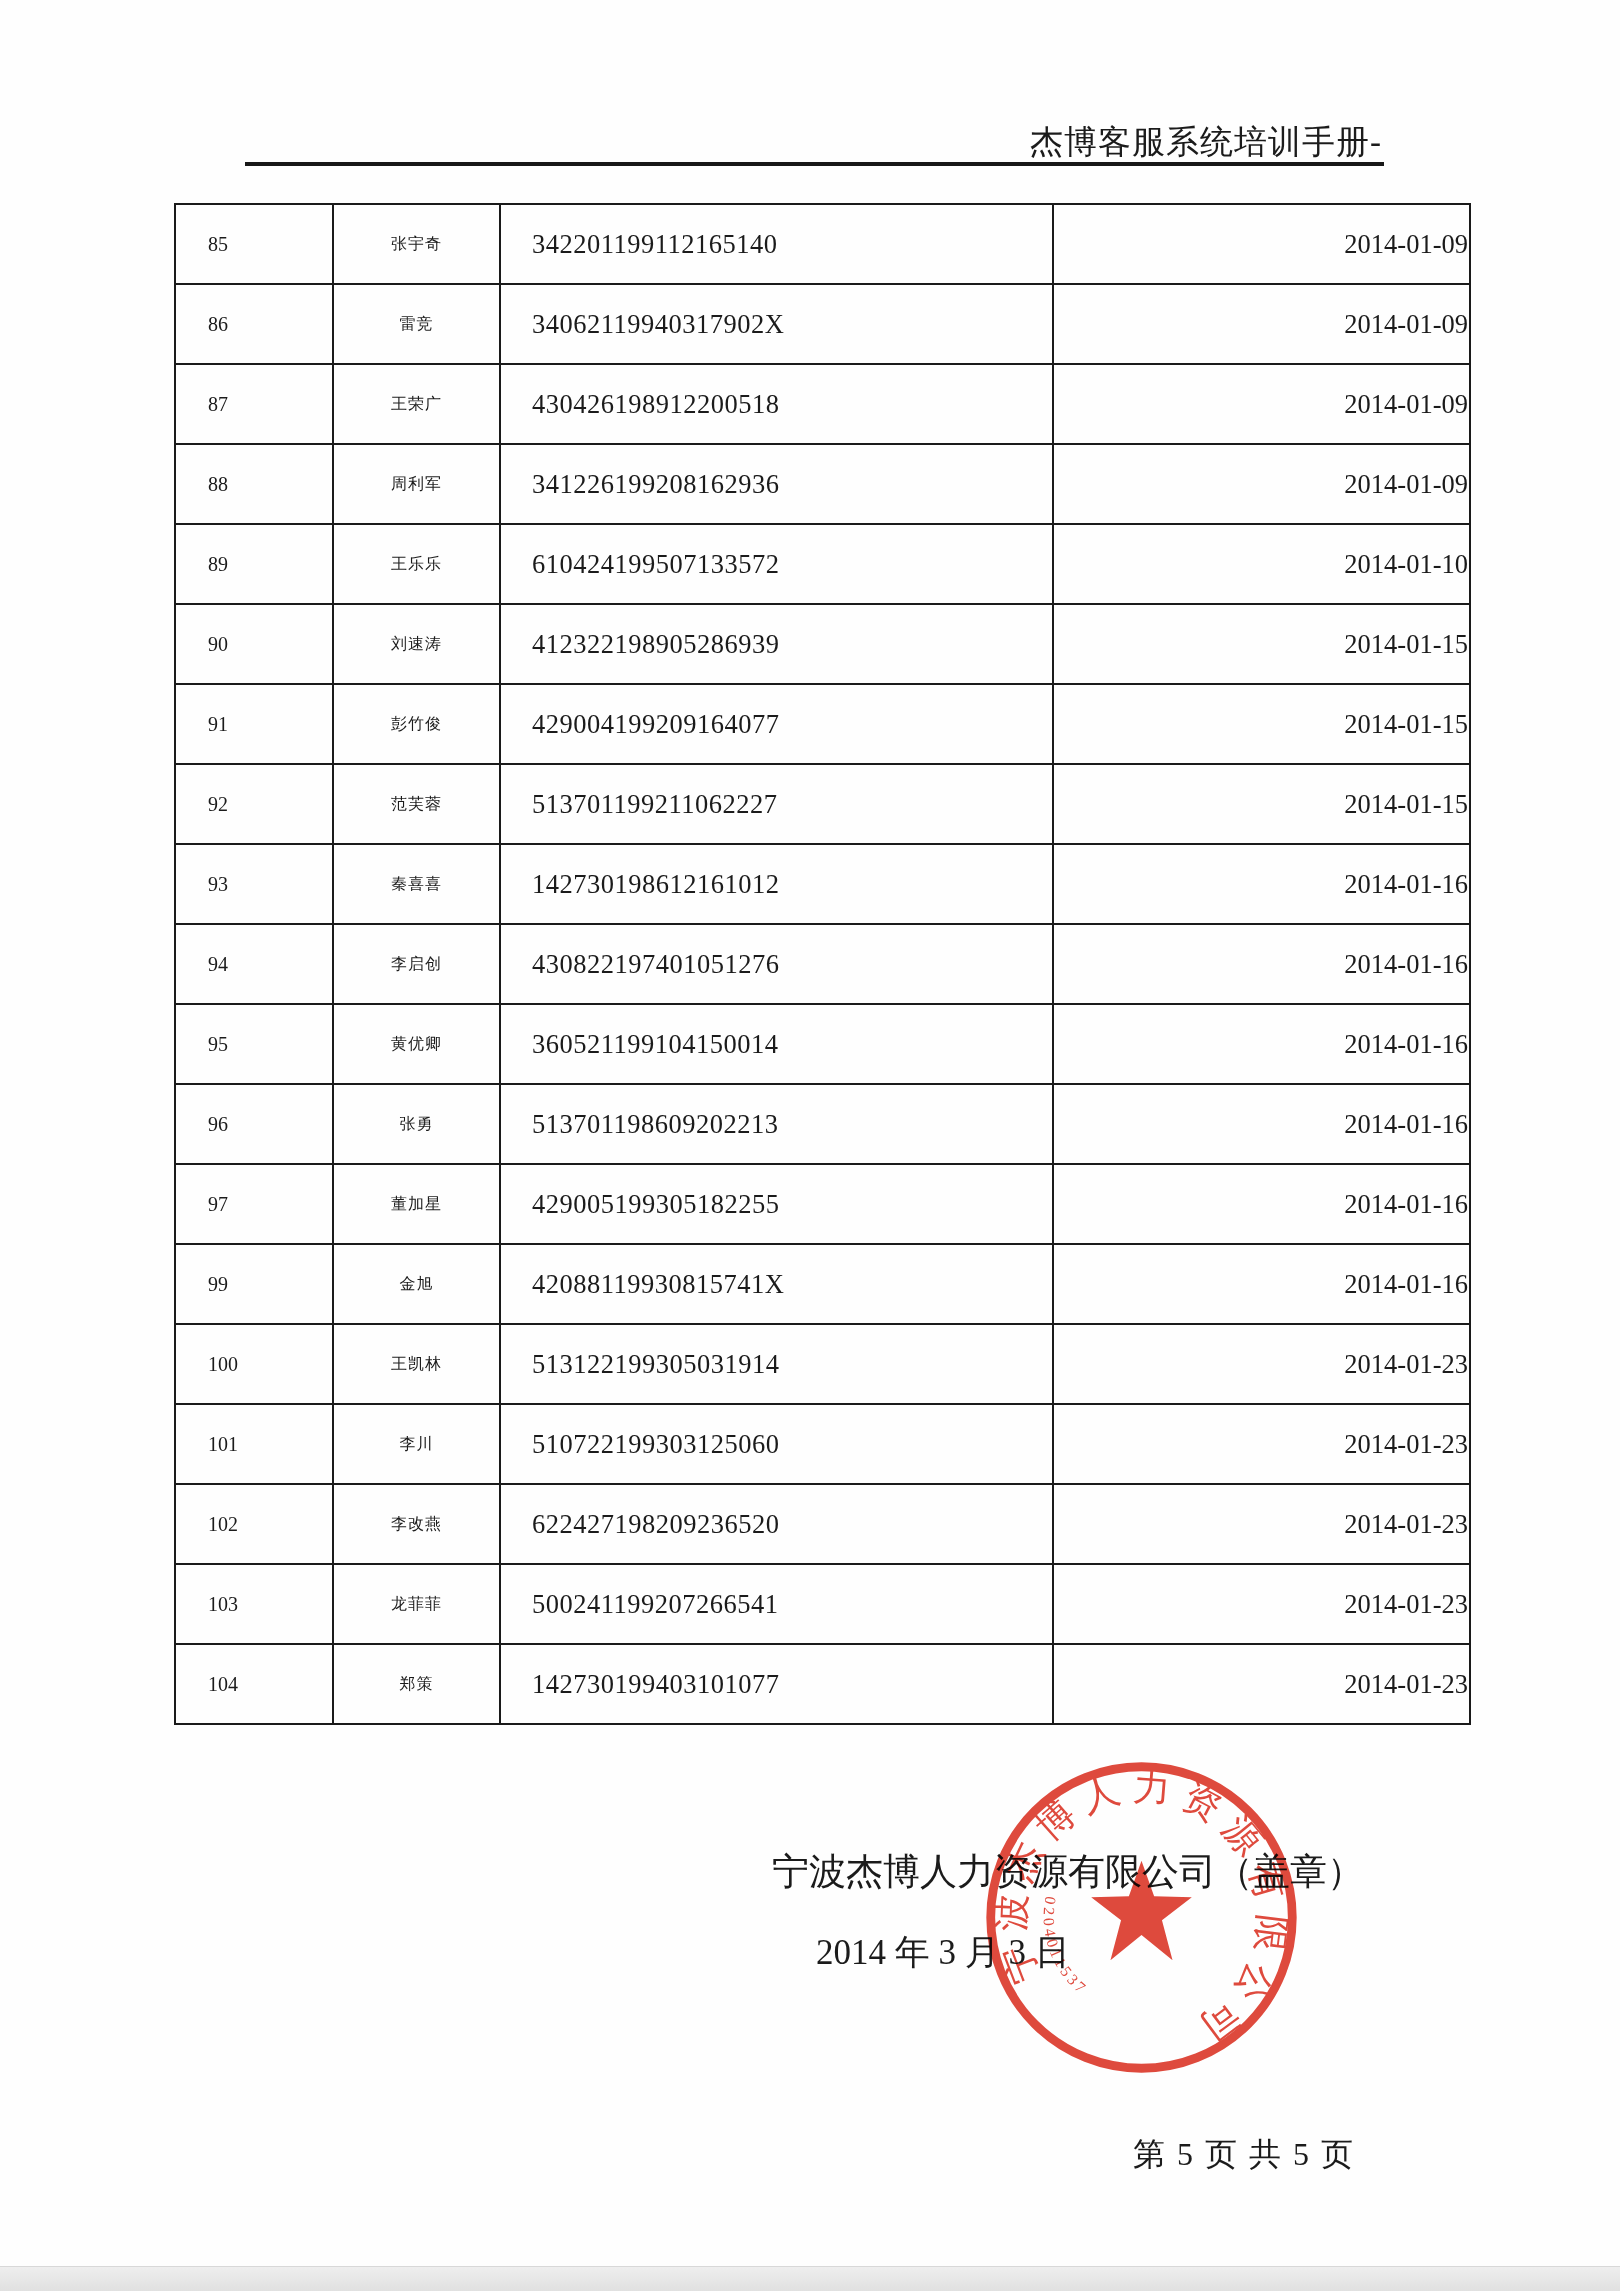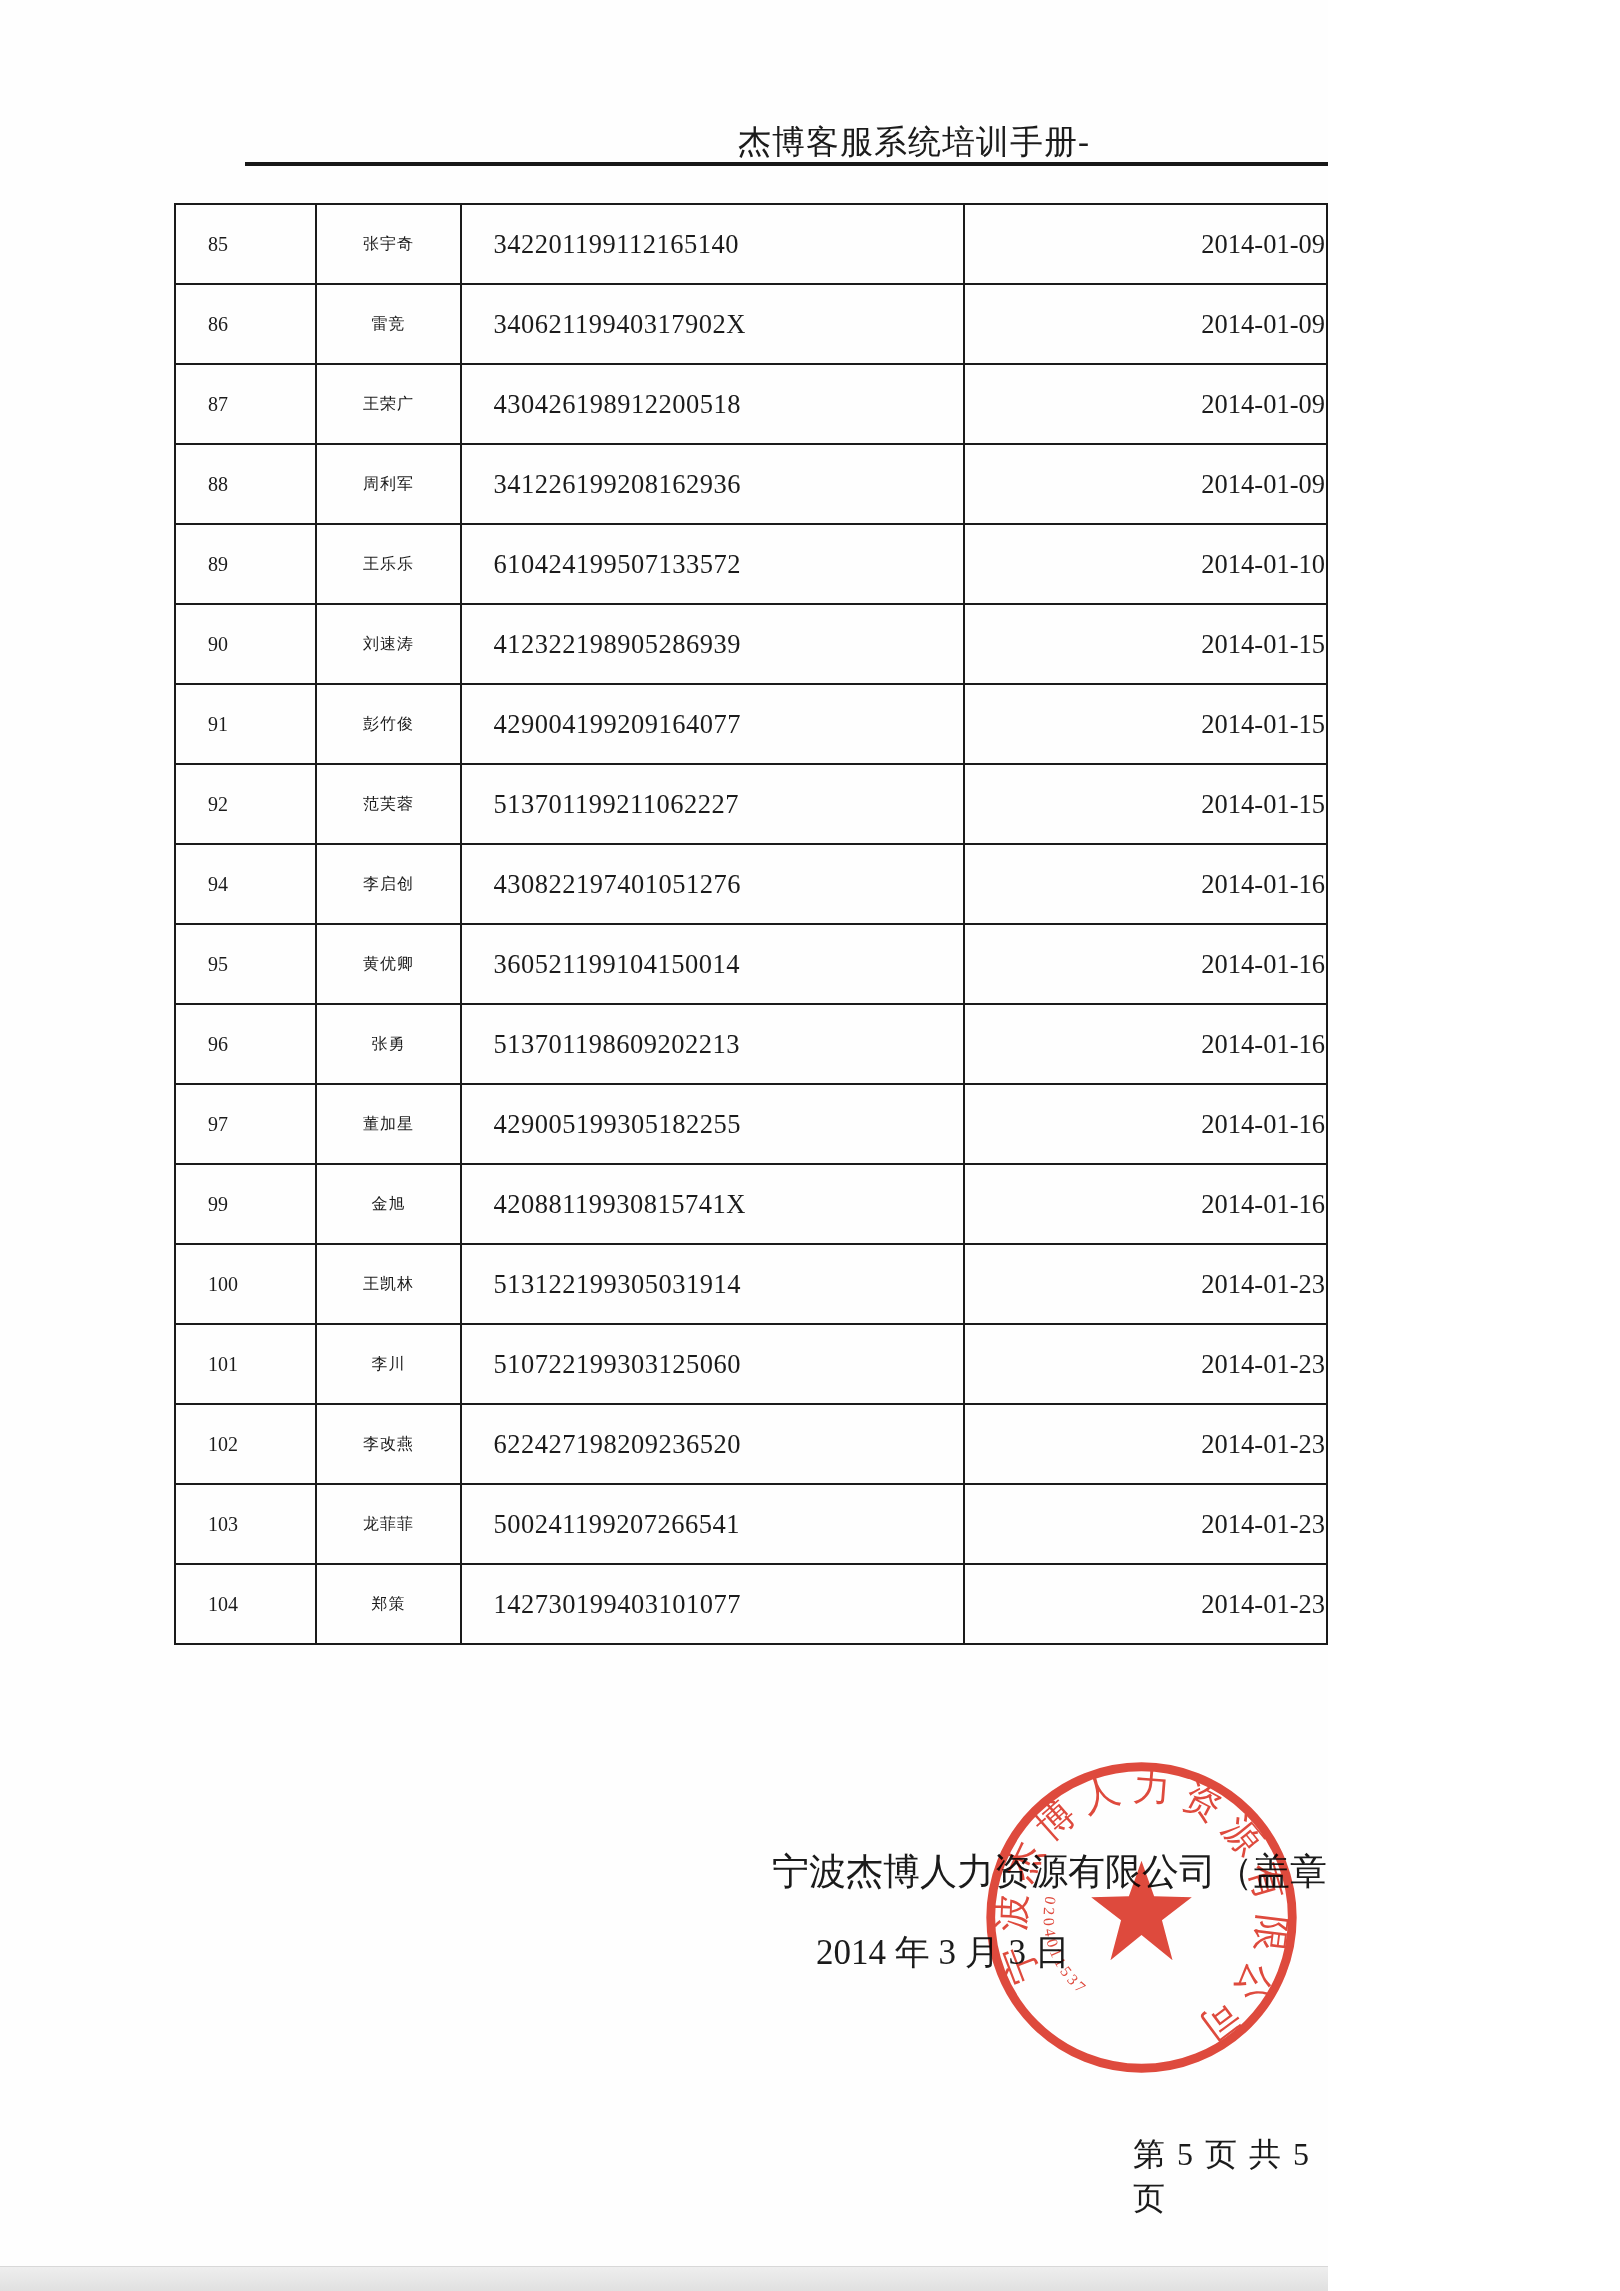--- a/index.html
+++ b/index.html
@@ -1,17 +1,17 @@
 <!DOCTYPE html>
 <html><head>
 <meta charset="utf-8">
 <style>
   html,body { margin:0; padding:0; background:#ffffff; }
   .page {
-    position:relative; width:1328px; height:2292px; background:#fefefe;
+    position:relative; width:1620px; height:2292px; background:#fefefe;
     font-family:"Liberation Serif","DejaVu Serif",serif; color:#1b1b1b; overflow:hidden;
   }
   .header-title {
     position:absolute; top:120px; right:238px;
     font-size:33px; letter-spacing:1px; white-space:nowrap;
   }
   .header-rule {
     position:absolute; left:245px; top:162px; width:1139px; height:3.9px; background:#181818;
   }
   table.roster {
@@ -98,20 +98,26 @@
           <td class="c-id">429004199209164077</td>
           <td class="c-date">2014-01-15</td>
         </tr>
         <tr>
           <td class="c-no">92</td>
           <td class="c-name">范芙蓉</td>
           <td class="c-id">513701199211062227</td>
           <td class="c-date">2014-01-15</td>
         </tr>
         <tr>
+          <td class="c-no">93</td>
+          <td class="c-name">秦喜喜</td>
+          <td class="c-id">142730198612161012</td>
+          <td class="c-date">2014-01-16</td>
+        </tr>
+        <tr>
           <td class="c-no">94</td>
           <td class="c-name">李启创</td>
           <td class="c-id">430822197401051276</td>
           <td class="c-date">2014-01-16</td>
         </tr>
         <tr>
           <td class="c-no">95</td>
           <td class="c-name">黄优卿</td>
           <td class="c-id">360521199104150014</td>
           <td class="c-date">2014-01-16</td>

